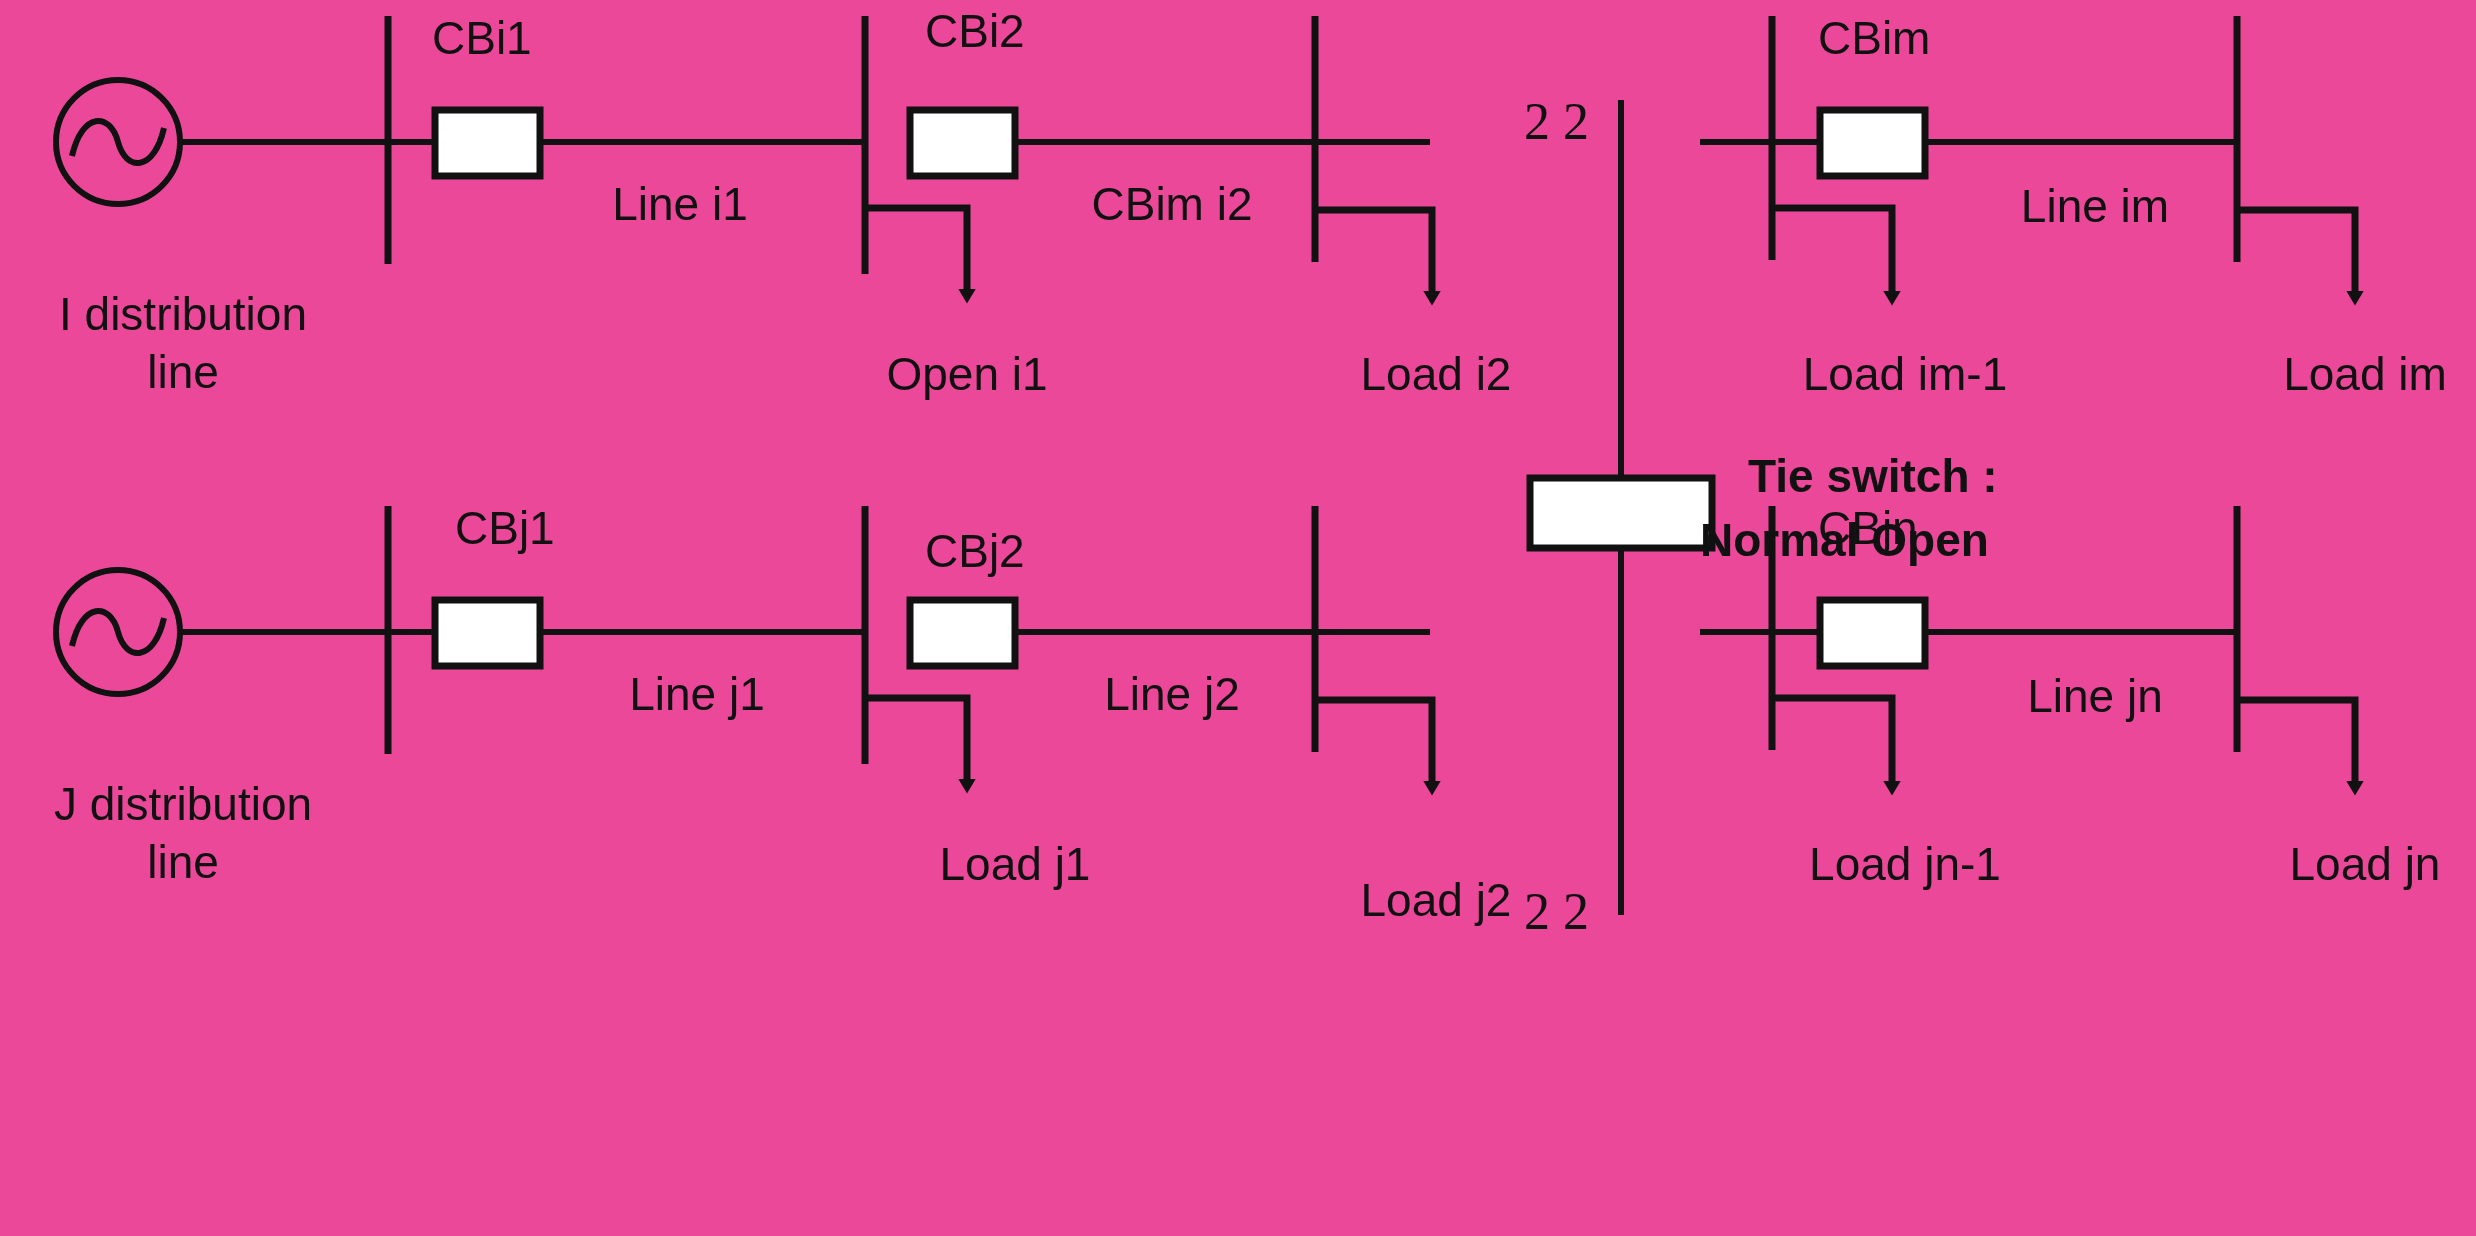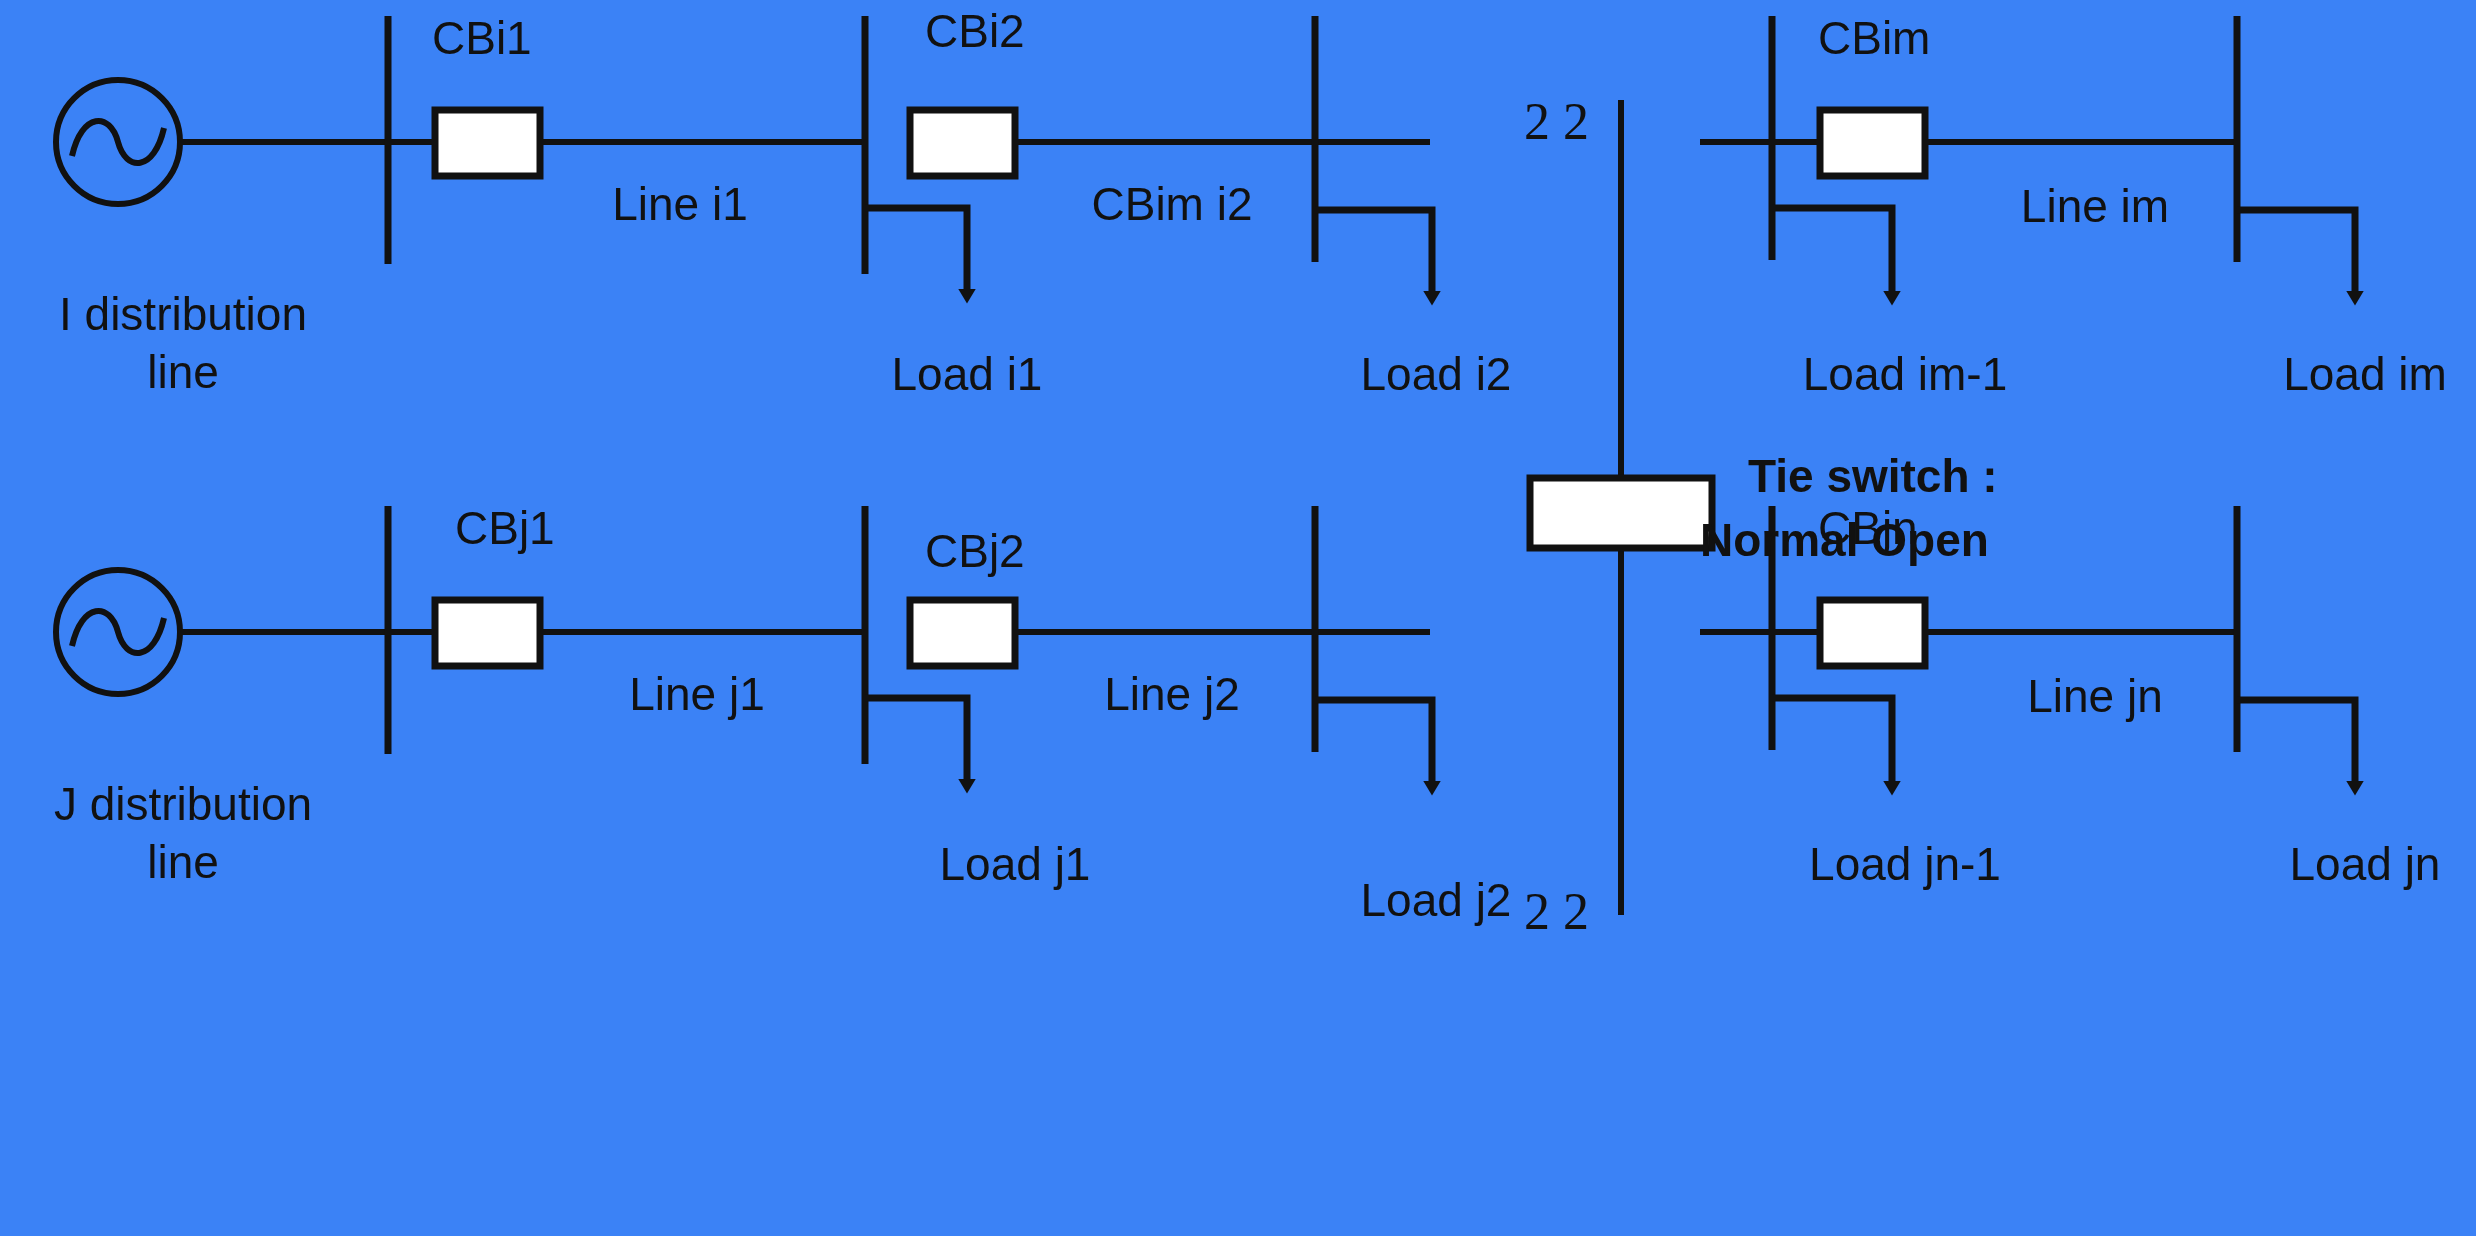--- a/index.html
+++ b/index.html
@@ -4,21 +4,21 @@
 <style>
   html, body {
     margin: 0;
     padding: 0;
     background: #ffffff;
   }
   #canvas {
     position: relative;
     width: 2476px;
     height: 1236px;
-    background: #3b82f6;
+    background: #ec4899;
     font-family: "Liberation Sans", sans-serif;
     overflow: hidden;
   }
   svg.diagram {
     position: absolute;
     left: 0;
     top: 0;
     width: 2476px;
     height: 1236px;
   }
@@ -143,21 +143,21 @@
   </svg>
 
   <div class="lbl" style="left:432px; top:12px;">CBi1</div>
   <div class="lbl" style="left:925px; top:5px;">CBi2</div>
   <div class="lbl" style="left:1818px; top:12px;">CBim</div>
 
   <div class="lbl center" style="left:680px; top:178px;">Line i1</div>
   <div class="lbl center" style="left:1172px; top:178px;">CBim i2</div>
   <div class="lbl center" style="left:2095px; top:180px;">Line im</div>
 
-  <div class="lbl center" style="left:967px; top:348px;">Load i1</div>
+  <div class="lbl center" style="left:967px; top:348px;">Open i1</div>
   <div class="lbl center" style="left:1436px; top:348px;">Load i2</div>
   <div class="lbl center" style="left:1905px; top:348px;">Load im-1</div>
   <div class="lbl center" style="left:2365px; top:348px;">Load im</div>
 
   <div class="lbl center" style="left:183px; top:288px;">I distribution</div>
   <div class="lbl center" style="left:183px; top:346px;">line</div>
 
   <div class="two-block" style="left:1524px; top:92px;">2 2</div>
 
   <div class="lbl bold" style="left:1748px; top:450px;">Tie switch :</div>

